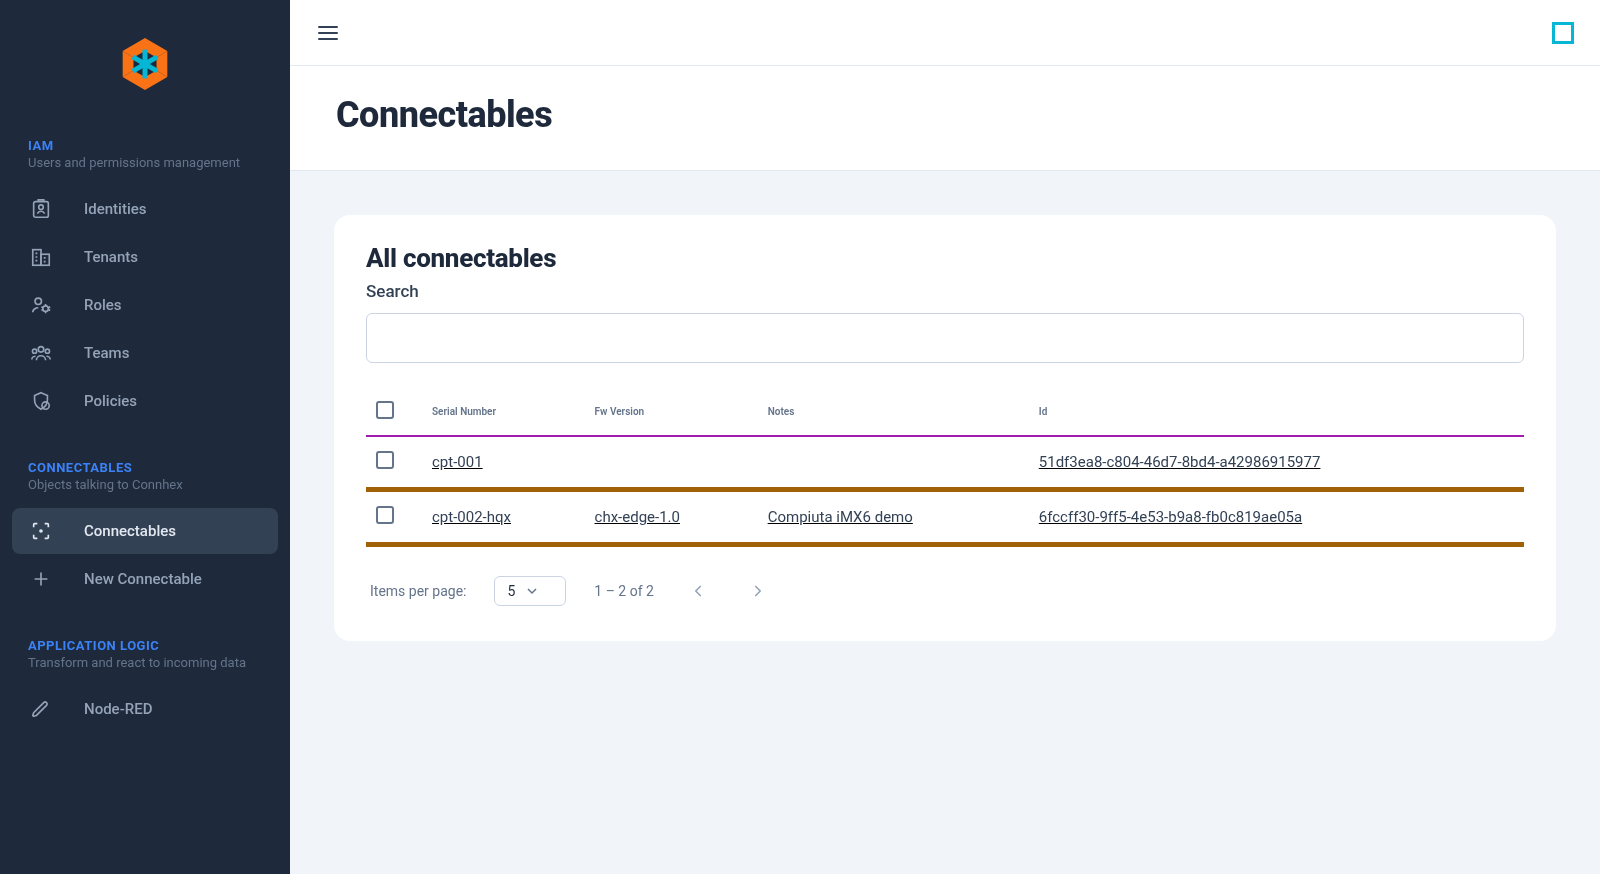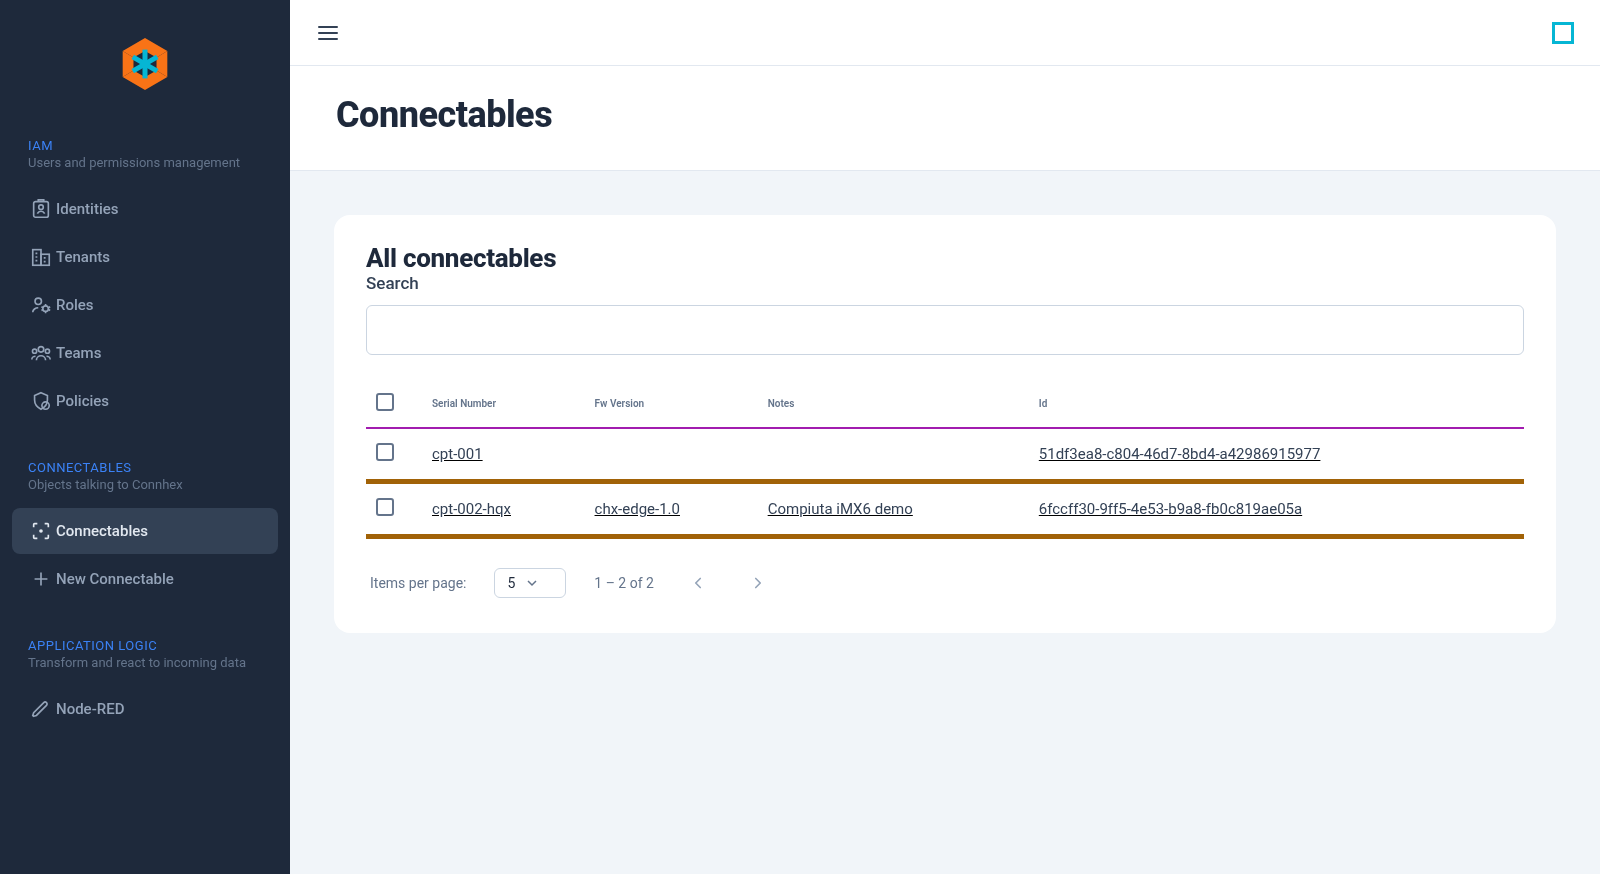--- a/index.html
+++ b/index.html
@@ -20,35 +20,35 @@
       display: flex;
       justify-content: center;
       padding: 28px 0 38px;
     }
     .section-head {
       padding: 0 28px 14px;
     }
     .section-title {
       color: #3b82f6;
       font-size: 13px;
-      font-weight: 400;
+      font-weight: 700;
       letter-spacing: 0.5px;
       text-transform: uppercase;
       margin-bottom: 2px;
     }
     .section-sub {
       color: #64748b;
       font-size: 13px;
       line-height: 1.3;
     }
     .nav-list { list-style: none; padding: 0 12px; }
     .nav-item {
       display: flex;
       align-items: center;
-      gap: 4px;
+      gap: 32px;
       padding: 12px 18px;
       border-radius: 8px;
       color: #94a3b8;
       cursor: pointer;
       font-size: 15px;
       font-weight: 500;
       margin-bottom: 2px;
     }
     .nav-item.active {
       background: #334155;
@@ -105,21 +105,21 @@
     .card {
       background: #ffffff;
       border-radius: 16px;
       padding: 28px 32px;
     }
     .card-title {
       font-size: 26px;
       font-weight: 800;
       color: #1e293b;
       letter-spacing: -0.3px;
-      margin-bottom: 0;
+      margin-bottom: 8px;
     }
     .search-label {
       font-size: 17px;
       color: #334155;
       font-weight: 500;
       margin-bottom: 12px;
       display: block;
     }
     .search-input {
       width: 100%;

